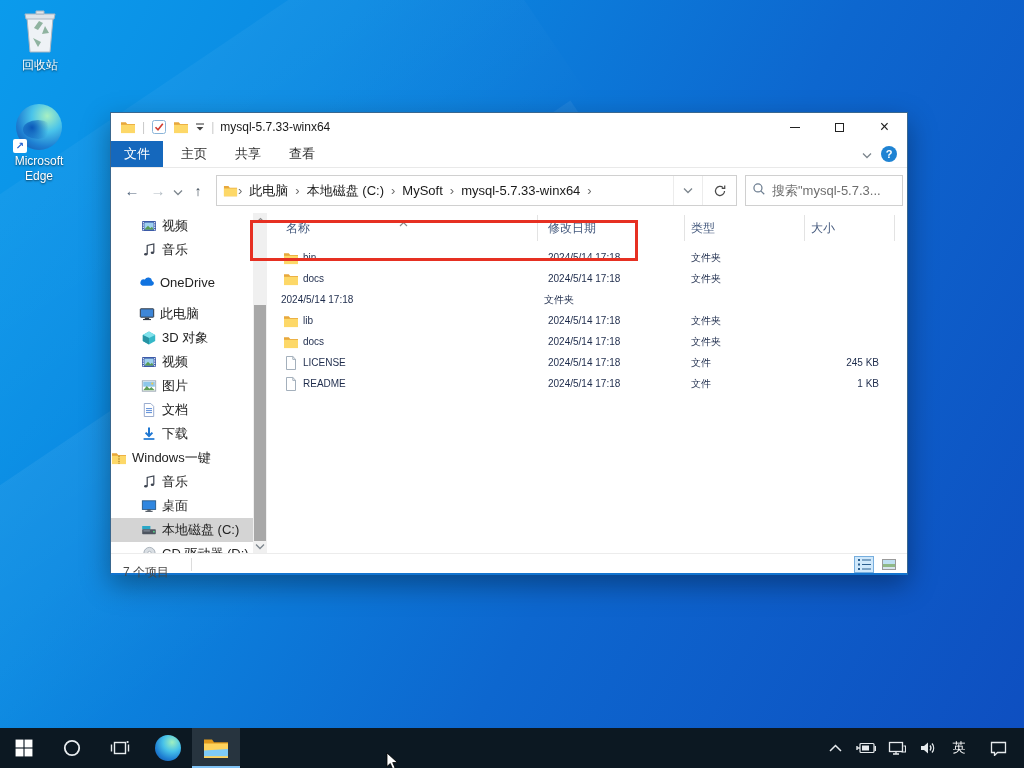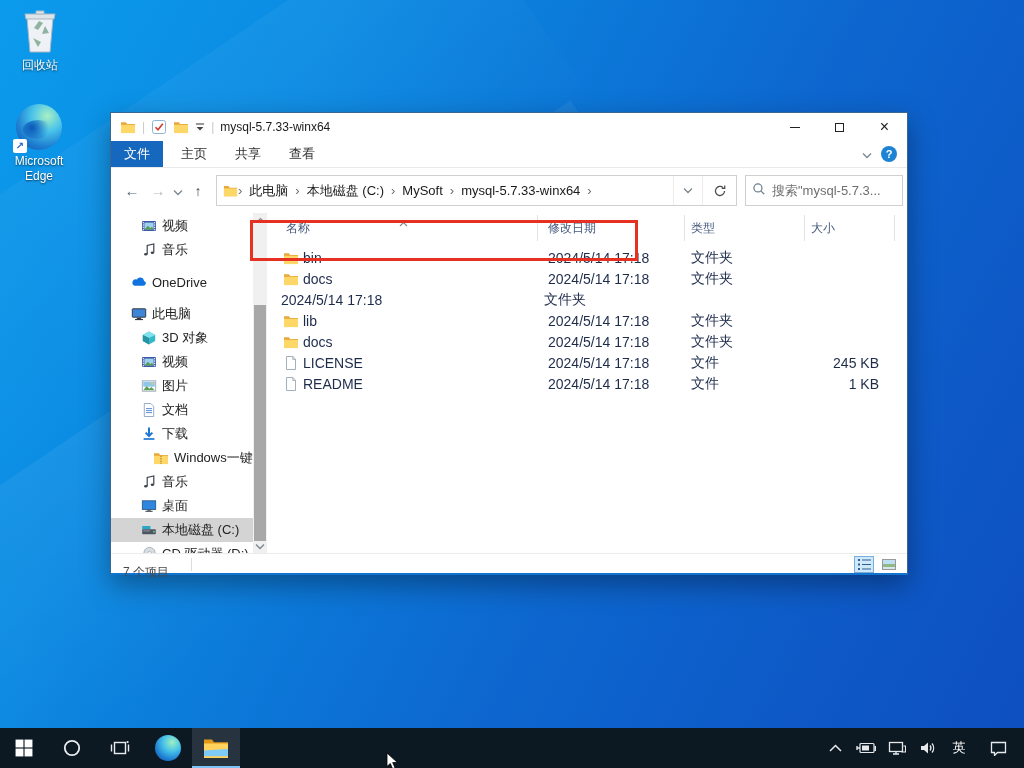--- a/index.html
+++ b/index.html
@@ -66,35 +66,35 @@
     font-family:"Liberation Sans","DejaVu Sans",sans-serif; }
   .search-box input::placeholder { color:#6e6e6e; opacity:1; }
 
   .red-box { position:absolute; left:139px; top:52px; width:388px; height:41px; border:3px solid #e63022; z-index:40; pointer-events:none; }
 
   .main { height:340px; display:flex; position:relative; }
   .sidebar { width:142px; padding-top:1px; overflow:hidden; }
   .side-item { height:24px; display:flex; align-items:center; gap:5px; font-size:13px; color:#222; white-space:nowrap; }
   .side-item.gap { margin-top:8px; }
   .side-item.selected { background:#d4d4d4; }
-  .ind1 { padding-left:20px; } .ind2 { padding-left:30px; } .ind3 { padding-left:42px; }
+  .ind1 { padding-left:28px; } .ind2 { padding-left:30px; } .ind3 { }
 
   .v-scroll { width:14px; background:#f0f0f0; position:relative; }
   .v-thumb { position:absolute; left:1px; width:12px; top:92px; height:236px; background:#a8a8a8; }
   .v-arrow { position:absolute; left:0; width:14px; height:14px; display:flex; align-items:center; justify-content:center; }
   .v-arrow.up { top:0; } .v-arrow.down { bottom:0; }
 
   .filepane { flex:1; position:relative; }
   .cols { display:grid; grid-template-columns:267px 147px 120px 90px; height:26px; margin-top:2px; }
   .col-h { font-size:12px; color:#44597d; border-right:1px solid #e3e3e3; display:flex; align-items:center; }
   .col-name { padding-left:15px; } .col-date { padding-left:10px; } .col-type, .col-size { padding-left:6px; }
   .sort-caret { position:absolute; left:128px; top:0; }
 
   .f-row { display:grid; grid-template-columns:267px 147px 120px 90px; height:21px; align-items:center; }
-  .cell { font-size:14px; color:#1e2c4c; white-space:nowrap; overflow:hidden; }
+  .cell { font-size:10px; color:#1e2c4c; white-space:nowrap; overflow:hidden; }
   .cell.name { display:flex; align-items:center; gap:4px; padding-left:12px; }
   .cell.date { padding-left:10px; } .cell.type { padding-left:6px; }
   .cell.size { text-align:right; padding-right:16px; }
 
   .statusbar { height:21px; border-top:1px solid #ececec; display:flex; align-items:center; padding:0 8px 0 12px; }
   .status-text { font-size:12px; color:#4a4a4a;margin-top:16px; }
   .status-sep { width:1px; height:13px; background:#dcdcdc; margin-left:22px; }
   .view-btns { margin-left:auto; display:flex; gap:5px; }
   .vb { width:20px; height:17px; display:flex; align-items:center; justify-content:center; }
   .vb.active { background:#cfe8fb; border:1px solid #77aede; }

